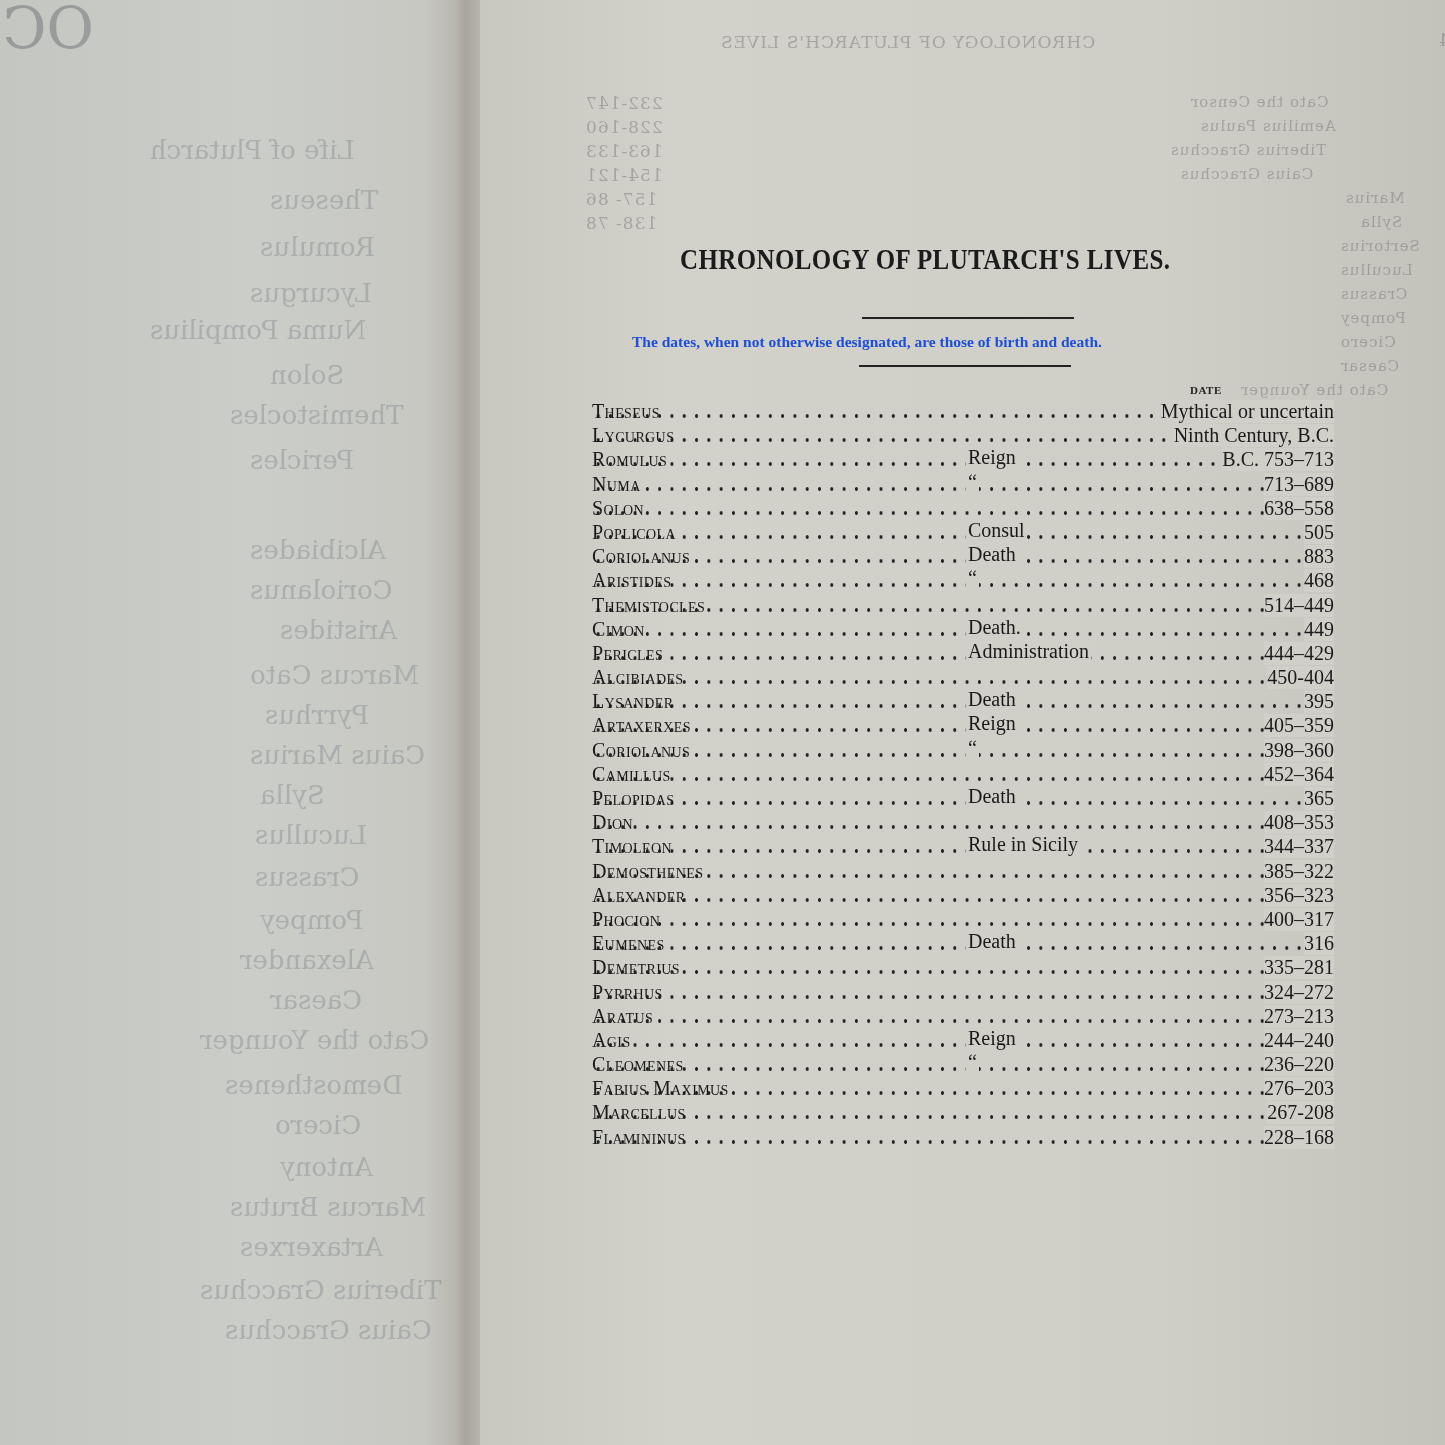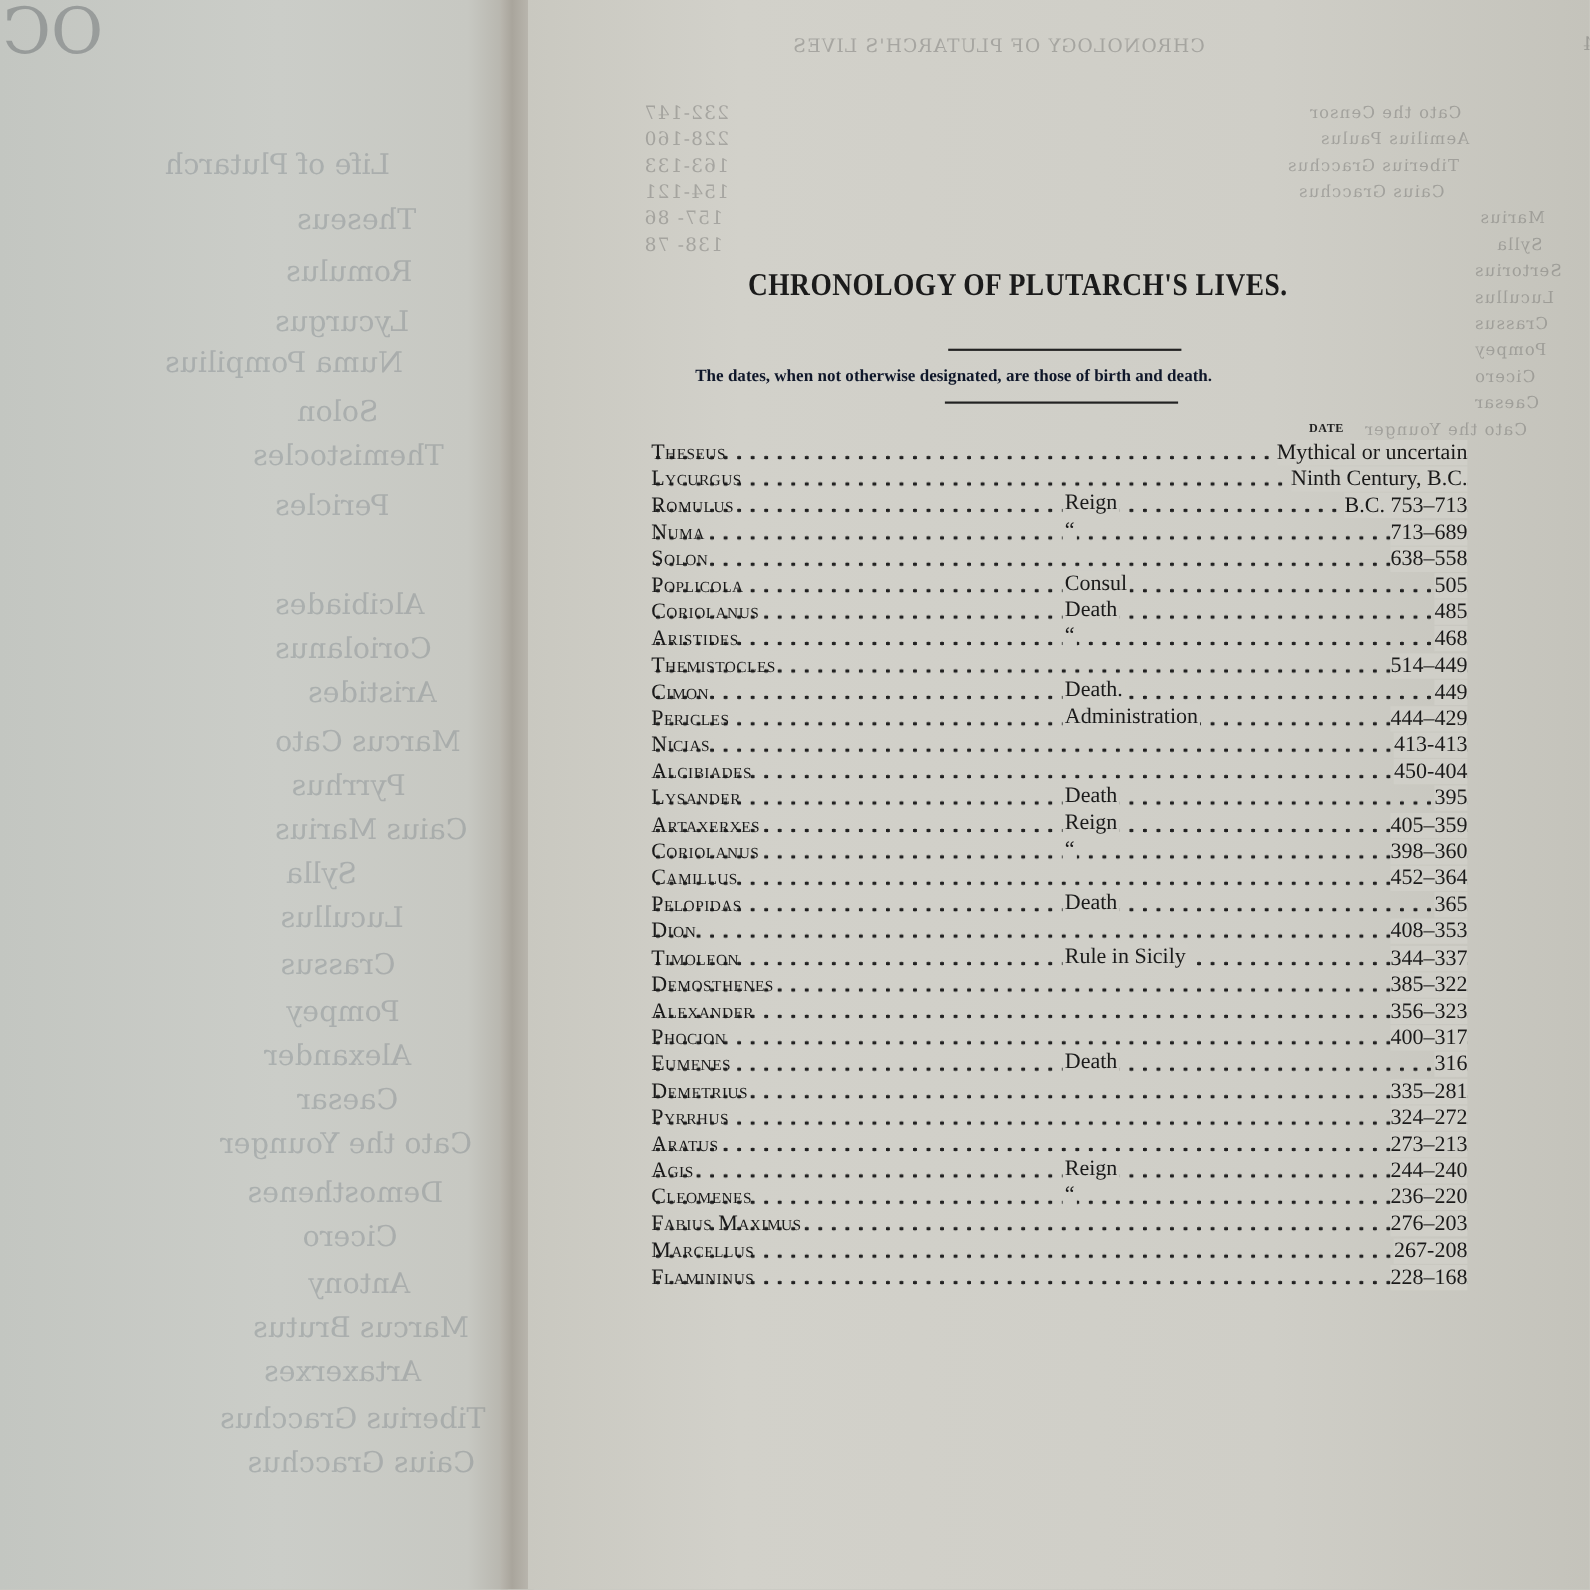--- a/index.html
+++ b/index.html
@@ -35,21 +35,21 @@
   .title {
     position: absolute; left: 680px; top: 243px;
     font-family: "Liberation Serif", serif; font-weight: bold;
     font-size: 29px; letter-spacing: 0.5px; color: #1b1b1b;
     transform: scaleX(0.86); transform-origin: left top;
     white-space: nowrap;
   }
   .rule { position: absolute; height: 2px; background: #222; }
   .subtitle {
     position: absolute; left: 632px; top: 333px; font-size: 15.5px;
-    font-family: "Liberation Serif", serif; font-weight: bold; color: #0f172a;
+    font-family: "Liberation Serif", serif; font-weight: bold; color: #1d4ed8;
     white-space: nowrap;
   }
   .date-head {
     position: absolute; left: 1190px; top: 384px; font-size: 11px;
     font-family: "Liberation Serif", serif; font-weight: bold; color: #222;
     letter-spacing: 0.5px;
   }
   .table {
     position: absolute; left: 592px; top: 400px; width: 742px;
   }
@@ -182,21 +182,21 @@
     <div class="row">
       <div class="leader"></div>
       <span class="name mask">Poplicola</span>
       <span class="note mask">Consul</span>
       <span class="date mask">505</span>
     </div>
     <div class="row">
       <div class="leader"></div>
       <span class="name mask">Coriolanus</span>
       <span class="note mask">Death</span>
-      <span class="date mask">485</span>
+      <span class="date mask">883</span>
     </div>
     <div class="row">
       <div class="leader"></div>
       <span class="name mask">Aristides</span>
       <span class="note mask">“</span>
       <span class="date mask">468</span>
     </div>
     <div class="row">
       <div class="leader"></div>
       <span class="name mask">Themistocles</span>
@@ -210,26 +210,20 @@
       <span class="date mask">449</span>
     </div>
     <div class="row">
       <div class="leader"></div>
       <span class="name mask">Pericles</span>
       <span class="note mask">Administration</span>
       <span class="date mask">444–429</span>
     </div>
     <div class="row">
       <div class="leader"></div>
-      <span class="name mask">Nicias</span>
-      <span class="note"></span>
-      <span class="date mask">413-413</span>
-    </div>
-    <div class="row">
-      <div class="leader"></div>
       <span class="name mask">Alcibiades</span>
       <span class="note"></span>
       <span class="date mask">450-404</span>
     </div>
     <div class="row">
       <div class="leader"></div>
       <span class="name mask">Lysander</span>
       <span class="note mask">Death</span>
       <span class="date mask">395</span>
     </div>

